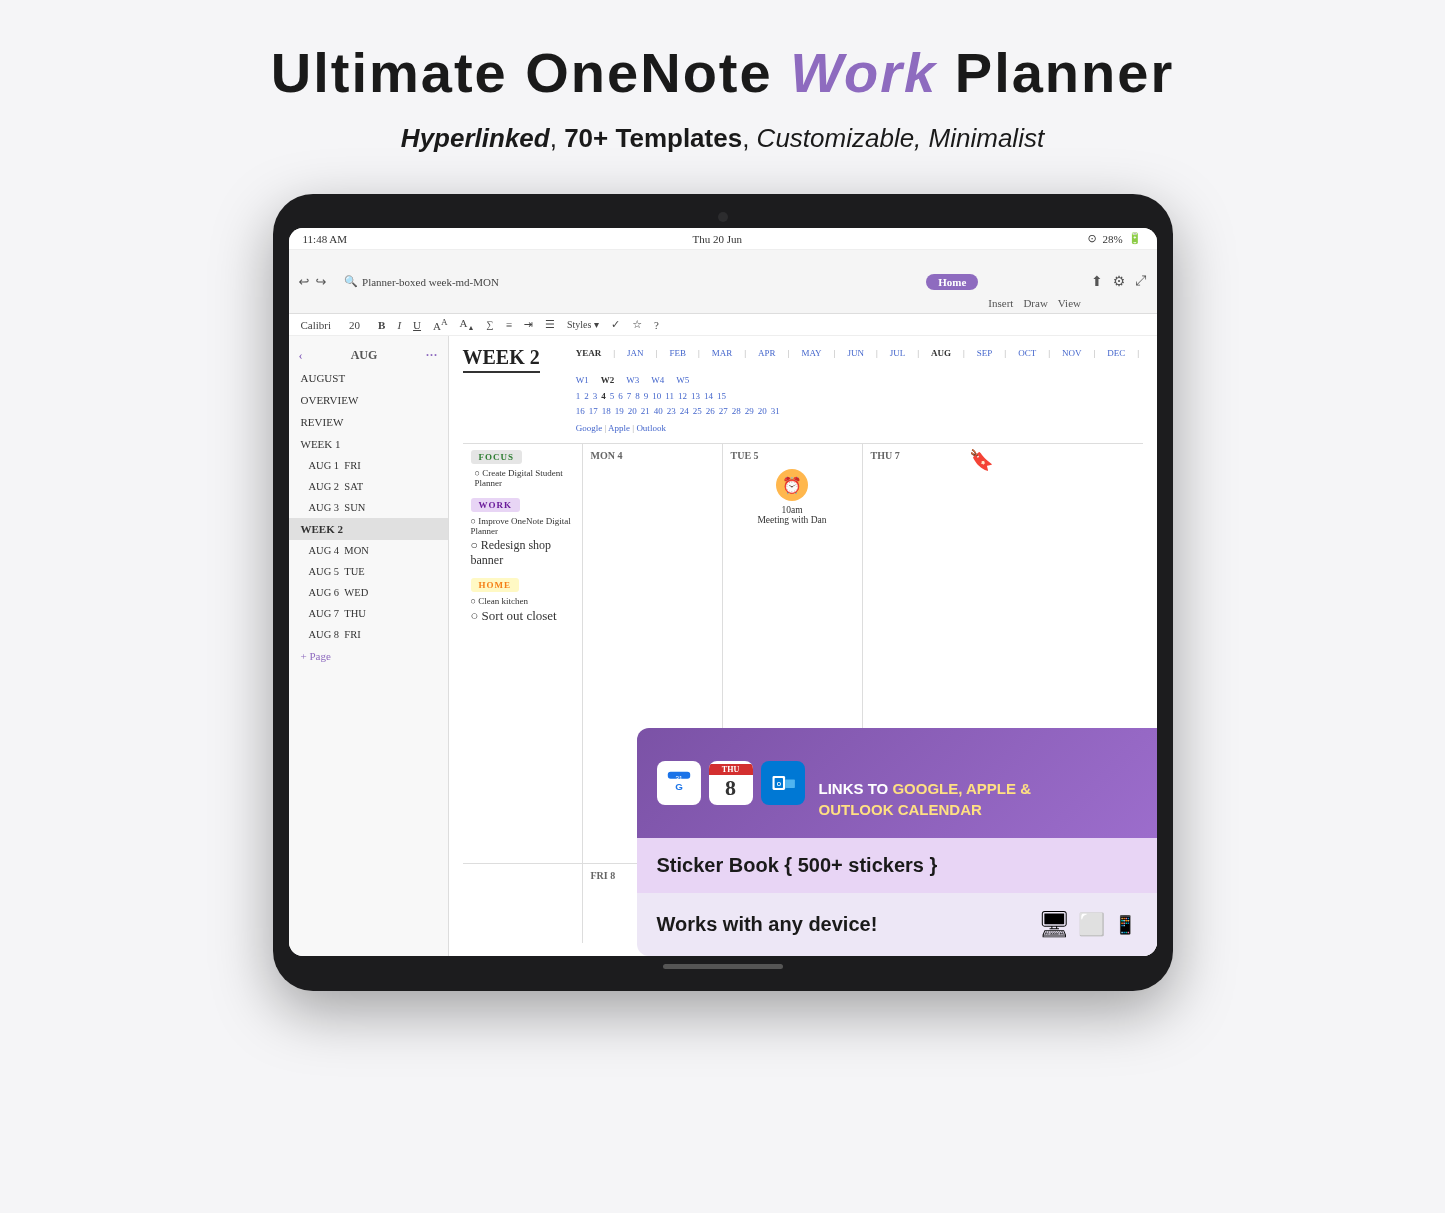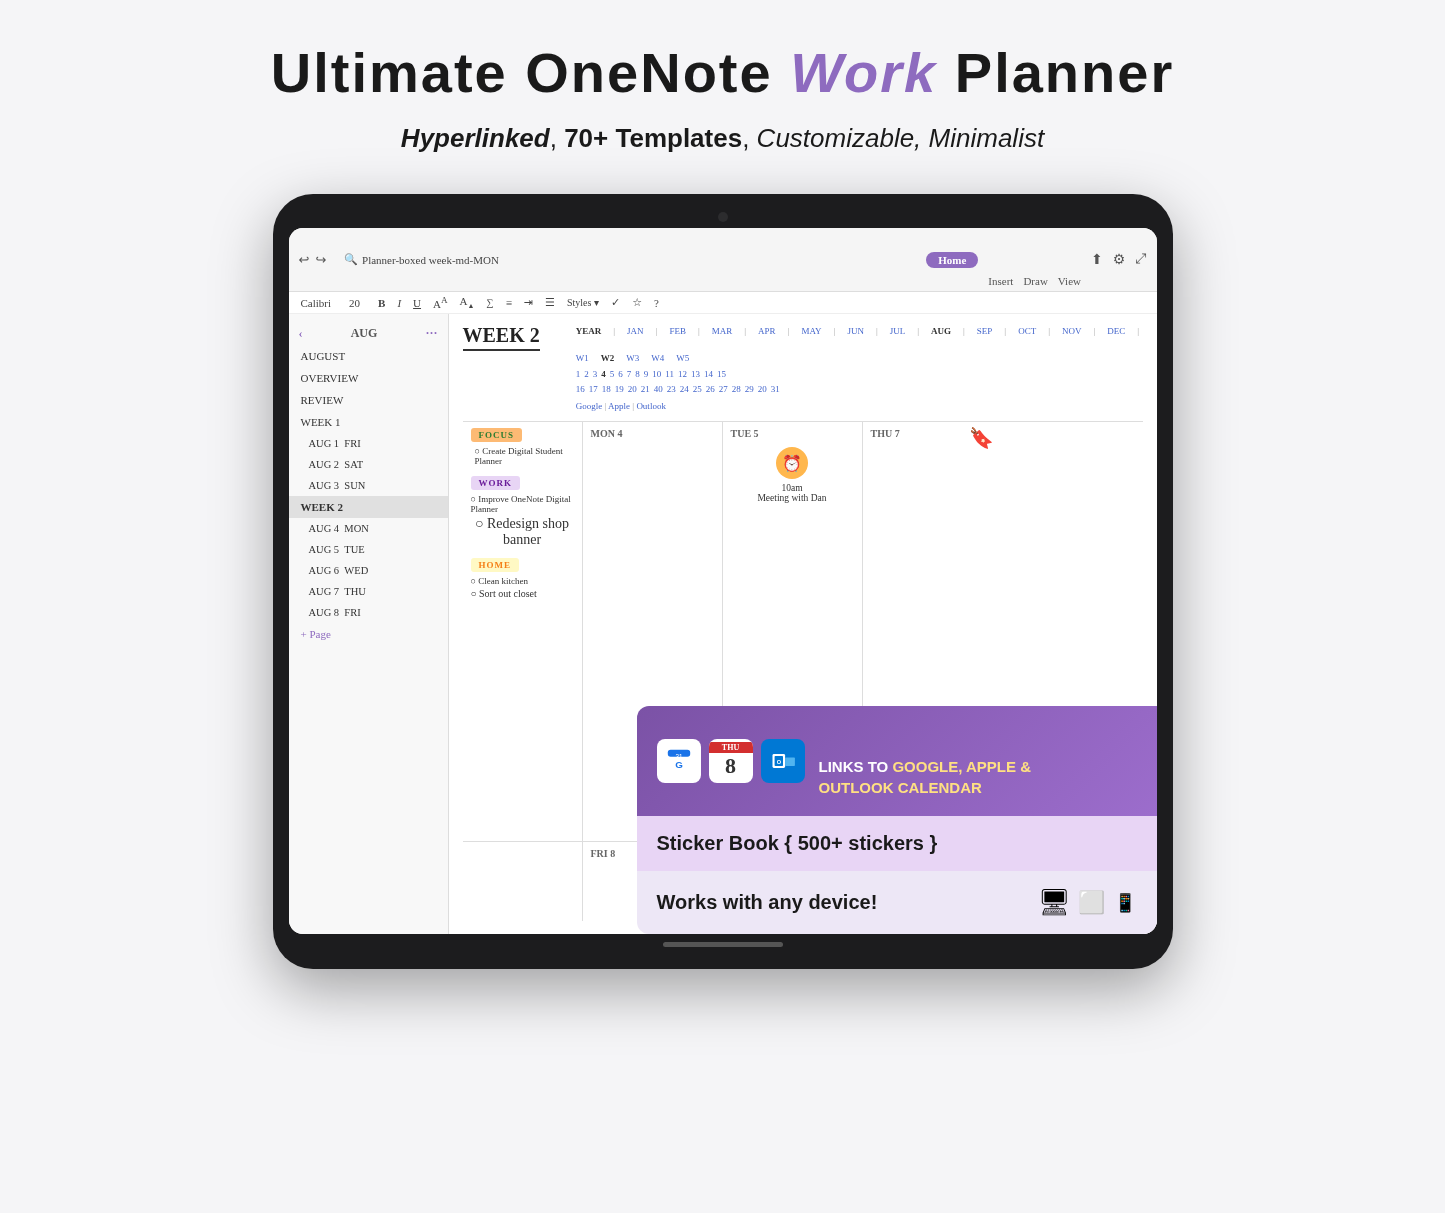--- a/index.html
+++ b/index.html
@@ -257,21 +257,21 @@
     .section-tag {
       border-radius: 3px;
       padding: 2px 8px;
       font-size: 9px;
       font-weight: bold;
       letter-spacing: 1px;
       text-align: center;
       margin-bottom: 4px;
       display: inline-block;
     }
-    .tag-focus { background: #fdba74; color: #2e7d32; }
+    .tag-focus { background: #e5e5e5; color: #2e7d32; }
     .tag-work { background: #e8d5f5; color: #6a1b9a; }
     .tag-home { background: #fff9c4; color: #f57f17; }
 
     .task-item {
       font-size: 9.5px;
       color: #333;
       margin-bottom: 2px;
     }
     .task-item::before {
       content: '○ ';
@@ -423,20 +423,29 @@
   <span>Ultimate OneNote </span><span class="highlight">Work</span><span> Planner</span>
 </h1>
 <p class="subtitle">
   <span class="italic bold">Hyperlinked</span>, <span class="bold">70+ Templates</span>, <span class="italic">Customizable, Minimalist</span>
 </p>
 
 <div class="ipad-frame">
   <div class="ipad-camera"></div>
   <div class="ipad-screen">
 
+    <div class="status-bar">
+      <span>11:48 AM</span>
+      <span>Thu 20 Jun</span>
+      <div class="status-right">
+        <span>⊙</span>
+        <span>28%</span>
+        <span>🔋</span>
+      </div>
+    </div>
 
     <div class="toolbar">
       <div class="nav-buttons">
         <span style="font-size:13px;color:#555;">↩</span>
         <span style="font-size:13px;color:#555;">↪</span>
       </div>
       <div class="search-box">
         <span style="font-size:11px;">🔍</span>
         <span style="font-size:11px;color:#444;">Planner-boxed week-md-MON</span>
       </div>
@@ -610,26 +619,26 @@
         </div>
 
         <div class="weekly-grid">
 
           <div class="grid-col">
             <div class="section-tag tag-focus">FOCUS</div>
             <div class="task-item" style="font-size:9px;list-style:none;margin-left:4px;">Create Digital Student Planner</div>
             <div style="margin-top:10px;">
               <div class="section-tag tag-work">WORK</div>
               <div class="task-item" style="font-size:9px;">Improve OneNote Digital Planner</div>
-              <div class="task-item" style="font-size:14px;text-align:center;">Redesign shop banner</div>
+              <div class="task-item" style="font-size:12px;">Redesign shop banner</div>
             </div>
             <div style="margin-top:10px;">
               <div class="section-tag tag-home">HOME</div>
               <div class="task-item" style="font-size:9px;">Clean kitchen</div>
-              <div class="task-item" style="font-size:10px;">Sort out closet</div>
+              <div class="task-item" style="font-size:13px;">Sort out closet</div>
             </div>
           </div>
 
           <div class="grid-col">
             <div class="day-header">MON 4</div>
           </div>
 
           <div class="grid-col">
             <div class="day-header">TUE 5</div>
             <div class="event-icon">⏰</div>

